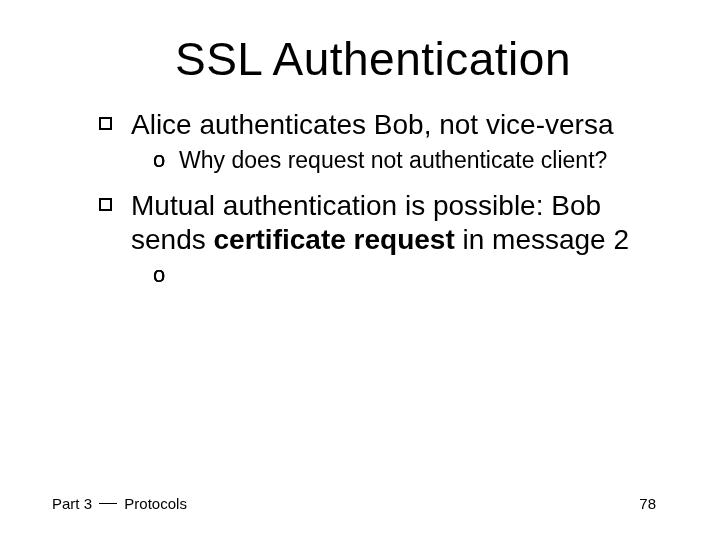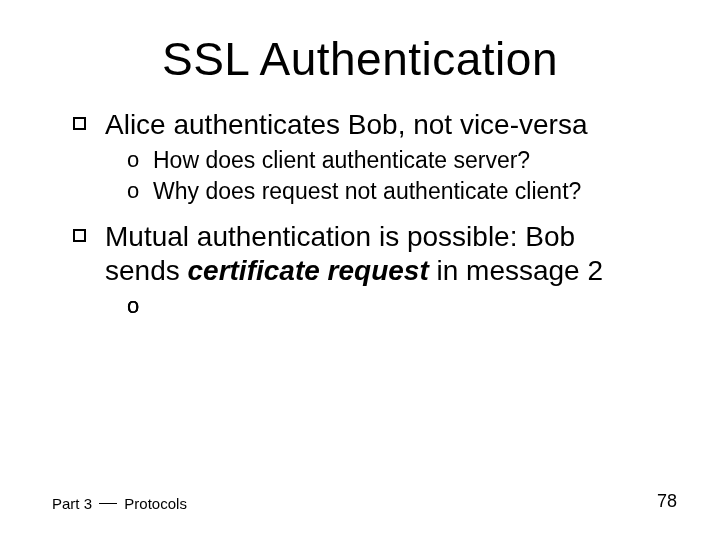--- a/index.html
+++ b/index.html
@@ -10,21 +10,21 @@
     background: #ffffff;
     font-family: "Comic Sans MS", "Comic Sans", cursive, sans-serif;
     color: #000;
     position: relative;
     overflow: hidden;
   }
   .slide {
     box-sizing: border-box;
     width: 720px;
     height: 540px;
-    padding: 22px 50px 0 50px;
+    padding: 22px 50px 0 76px;
     position: relative;
   }
   .title {
     font-size: 46px;
     text-align: center;
     margin: 10px 0 22px 0;
     font-weight: normal;
     letter-spacing: 0.5px;
   }
   ul.top {
@@ -61,34 +61,33 @@
     margin-bottom: 2px;
   }
   .o-bullet {
     position: absolute;
     left: 0;
     top: 0;
     font-size: 22px;
   }
   .bold {
     font-weight: bold;
-    font-style: italic;
   }
   .footer {
     position: absolute;
     left: 52px;
     bottom: 28px;
     font-size: 15px;
     margin-top: 12px;
   }
   .pagenum {
     position: absolute;
-    right: 43px;
+    right: 64px;
     bottom: 28px;
-    font-size: 18px;
+    font-size: 15px;
   }
   .mdash {
     display: inline-block;
     width: 18px;
     border-top: 1.5px solid #000;
     vertical-align: middle;
     margin: 0 3px 3px 3px;
   }
 </style>
 </head>
@@ -98,21 +97,20 @@
 
   <div class="title">SSL Authentication</div>
 
   <ul class="top">
     <li>
       <span class="square-bullet"></span>
       <span>Alice authenticates Bob, not vice-versa</span>
       <ul class="sub">
         <li>
           <span class="o-bullet">o</span>
-          <span>How does client authenticate server?</span>
         </li>
         <li>
           <span class="o-bullet">o</span>
           <span>Why does request not authenticate client?</span>
         </li>
       </ul>
     </li>
 
     <li>
       <span class="square-bullet"></span>

